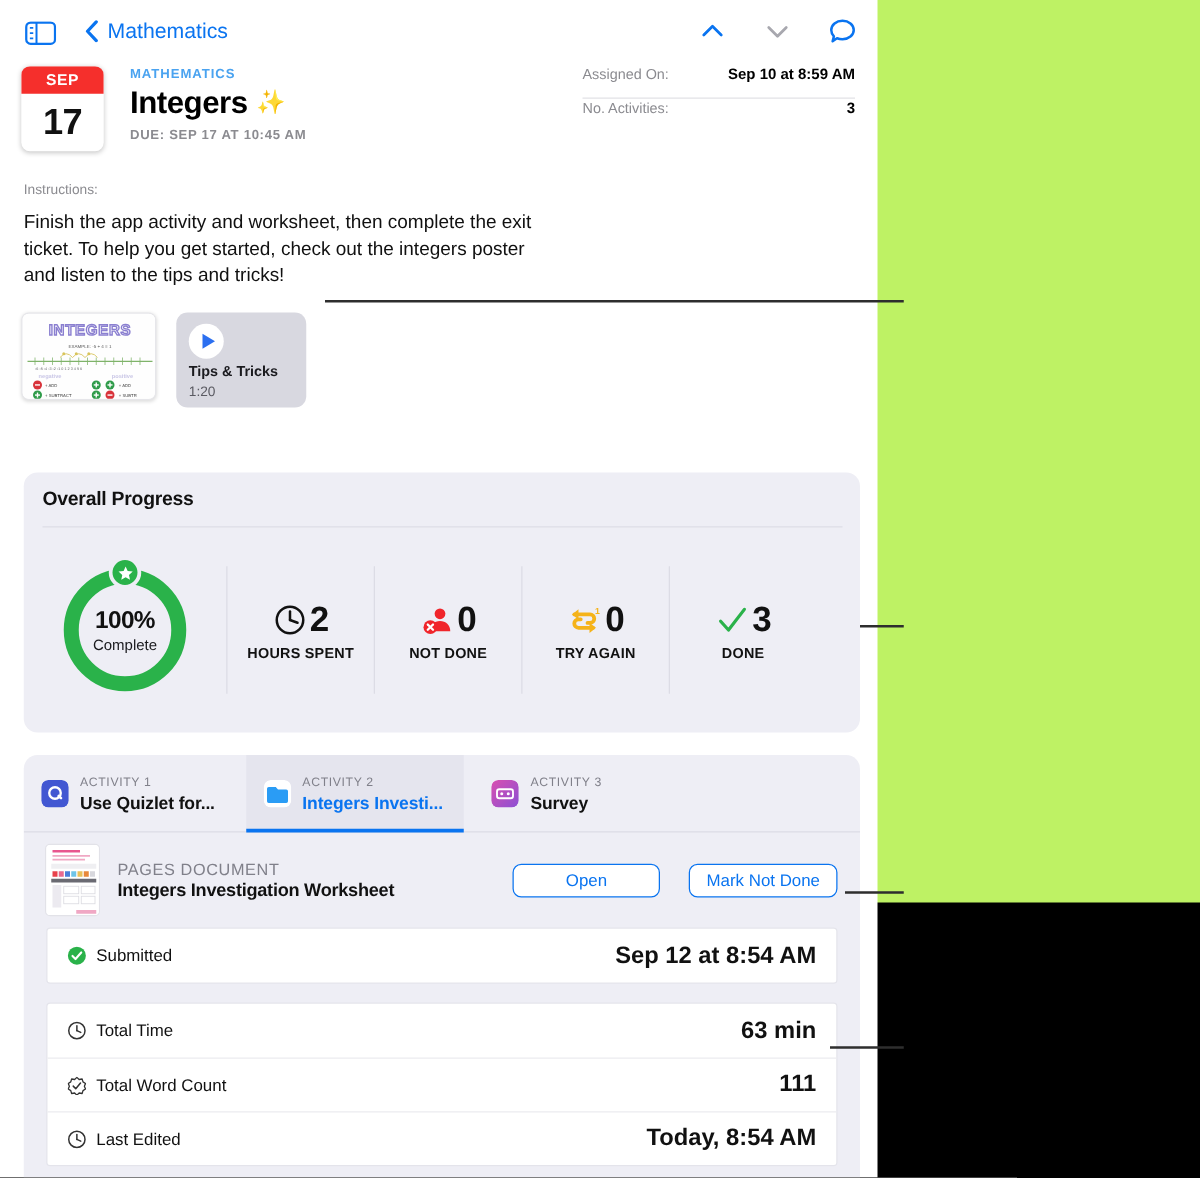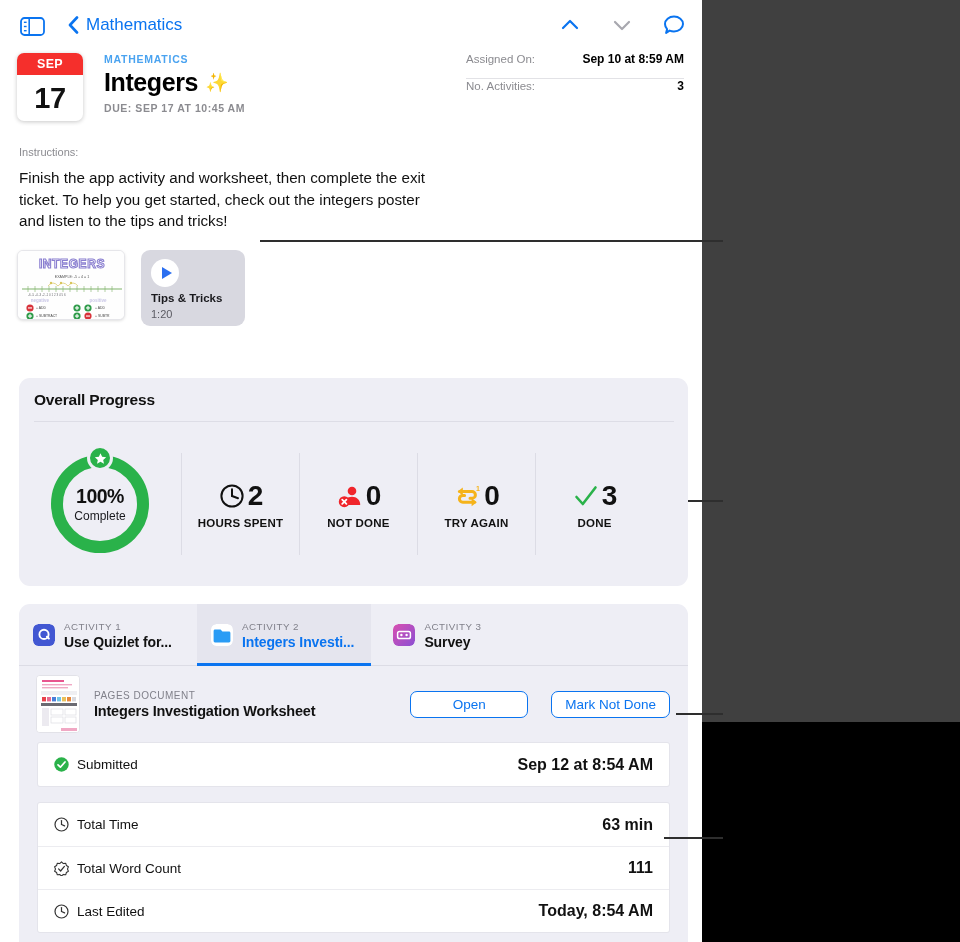--- a/index.html
+++ b/index.html
@@ -6,21 +6,21 @@
   * { box-sizing: border-box; margin: 0; padding: 0; }
   html, body {
     width: 960px; height: 942px;
     background: #000;
     font-family: "Liberation Sans", sans-serif;
     overflow: hidden;
   }
   #screen {
     position: relative;
     width: 960px; height: 722px;
-    background: #404040;
+    background: #bef264;
   }
   
   #page {
     position: absolute;
     left: 0; top: 0;
     width: 702px; height: 942px;
     background: #ffffff;
     overflow: hidden;
   }
 
@@ -212,21 +212,21 @@
     height: 76px; display: flex; align-items: center;
     padding: 0 18px 0 17px; gap: 14px;
   }
   .doc-thumb {
     width: 44px; height: 58px; background: #fff;
     border: 1px solid #e2e2e8; border-radius: 4px;
     overflow: hidden; flex: 0 0 44px;
   }
   .doc-txt { flex: 1; }
   .doc-eyebrow {
-    font-size: 10px; color: #80808a; letter-spacing: .5px; margin-bottom: 2px;
+    font-size: 13px; color: #80808a; letter-spacing: .5px; margin-bottom: 2px;
   }
   .doc-name { font-size: 14.5px; font-weight: bold; color: #111; letter-spacing: -.2px; }
   .btn {
     height: 27px; min-width: 118px; padding: 0 13px;
     border: 1.6px solid #0a74f0; border-radius: 7px;
     background: #fff; color: #0a74f0; font-size: 13.5px;
     font-family: "Liberation Sans", sans-serif;
     cursor: pointer; display: flex; align-items: center; justify-content: center;
   }
   .btn + .btn { margin-left: 9px; }
@@ -238,21 +238,21 @@
   }
   .panel.submitted { margin-top: 1px; }
   .panel.details { margin-top: 17px; }
   .p-row {
     height: 43px; display: flex; align-items: center;
     padding: 0 16px; justify-content: space-between;
   }
   .p-row + .p-row { border-top: 1px solid #ececf0; }
   .p-left { display: flex; align-items: center; gap: 8px; }
   .p-key { font-size: 13.5px; color: #111; }
-  .p-val { font-size: 16px; font-weight: bold; color: #111; }
+  .p-val { font-size: 19px; font-weight: bold; color: #111; }
 
   
   .callout {
     position: absolute; height: 2px; background: #2e2e2e;
   }
 </style>
 </head>
 <body>
 
 <div id="screen">

